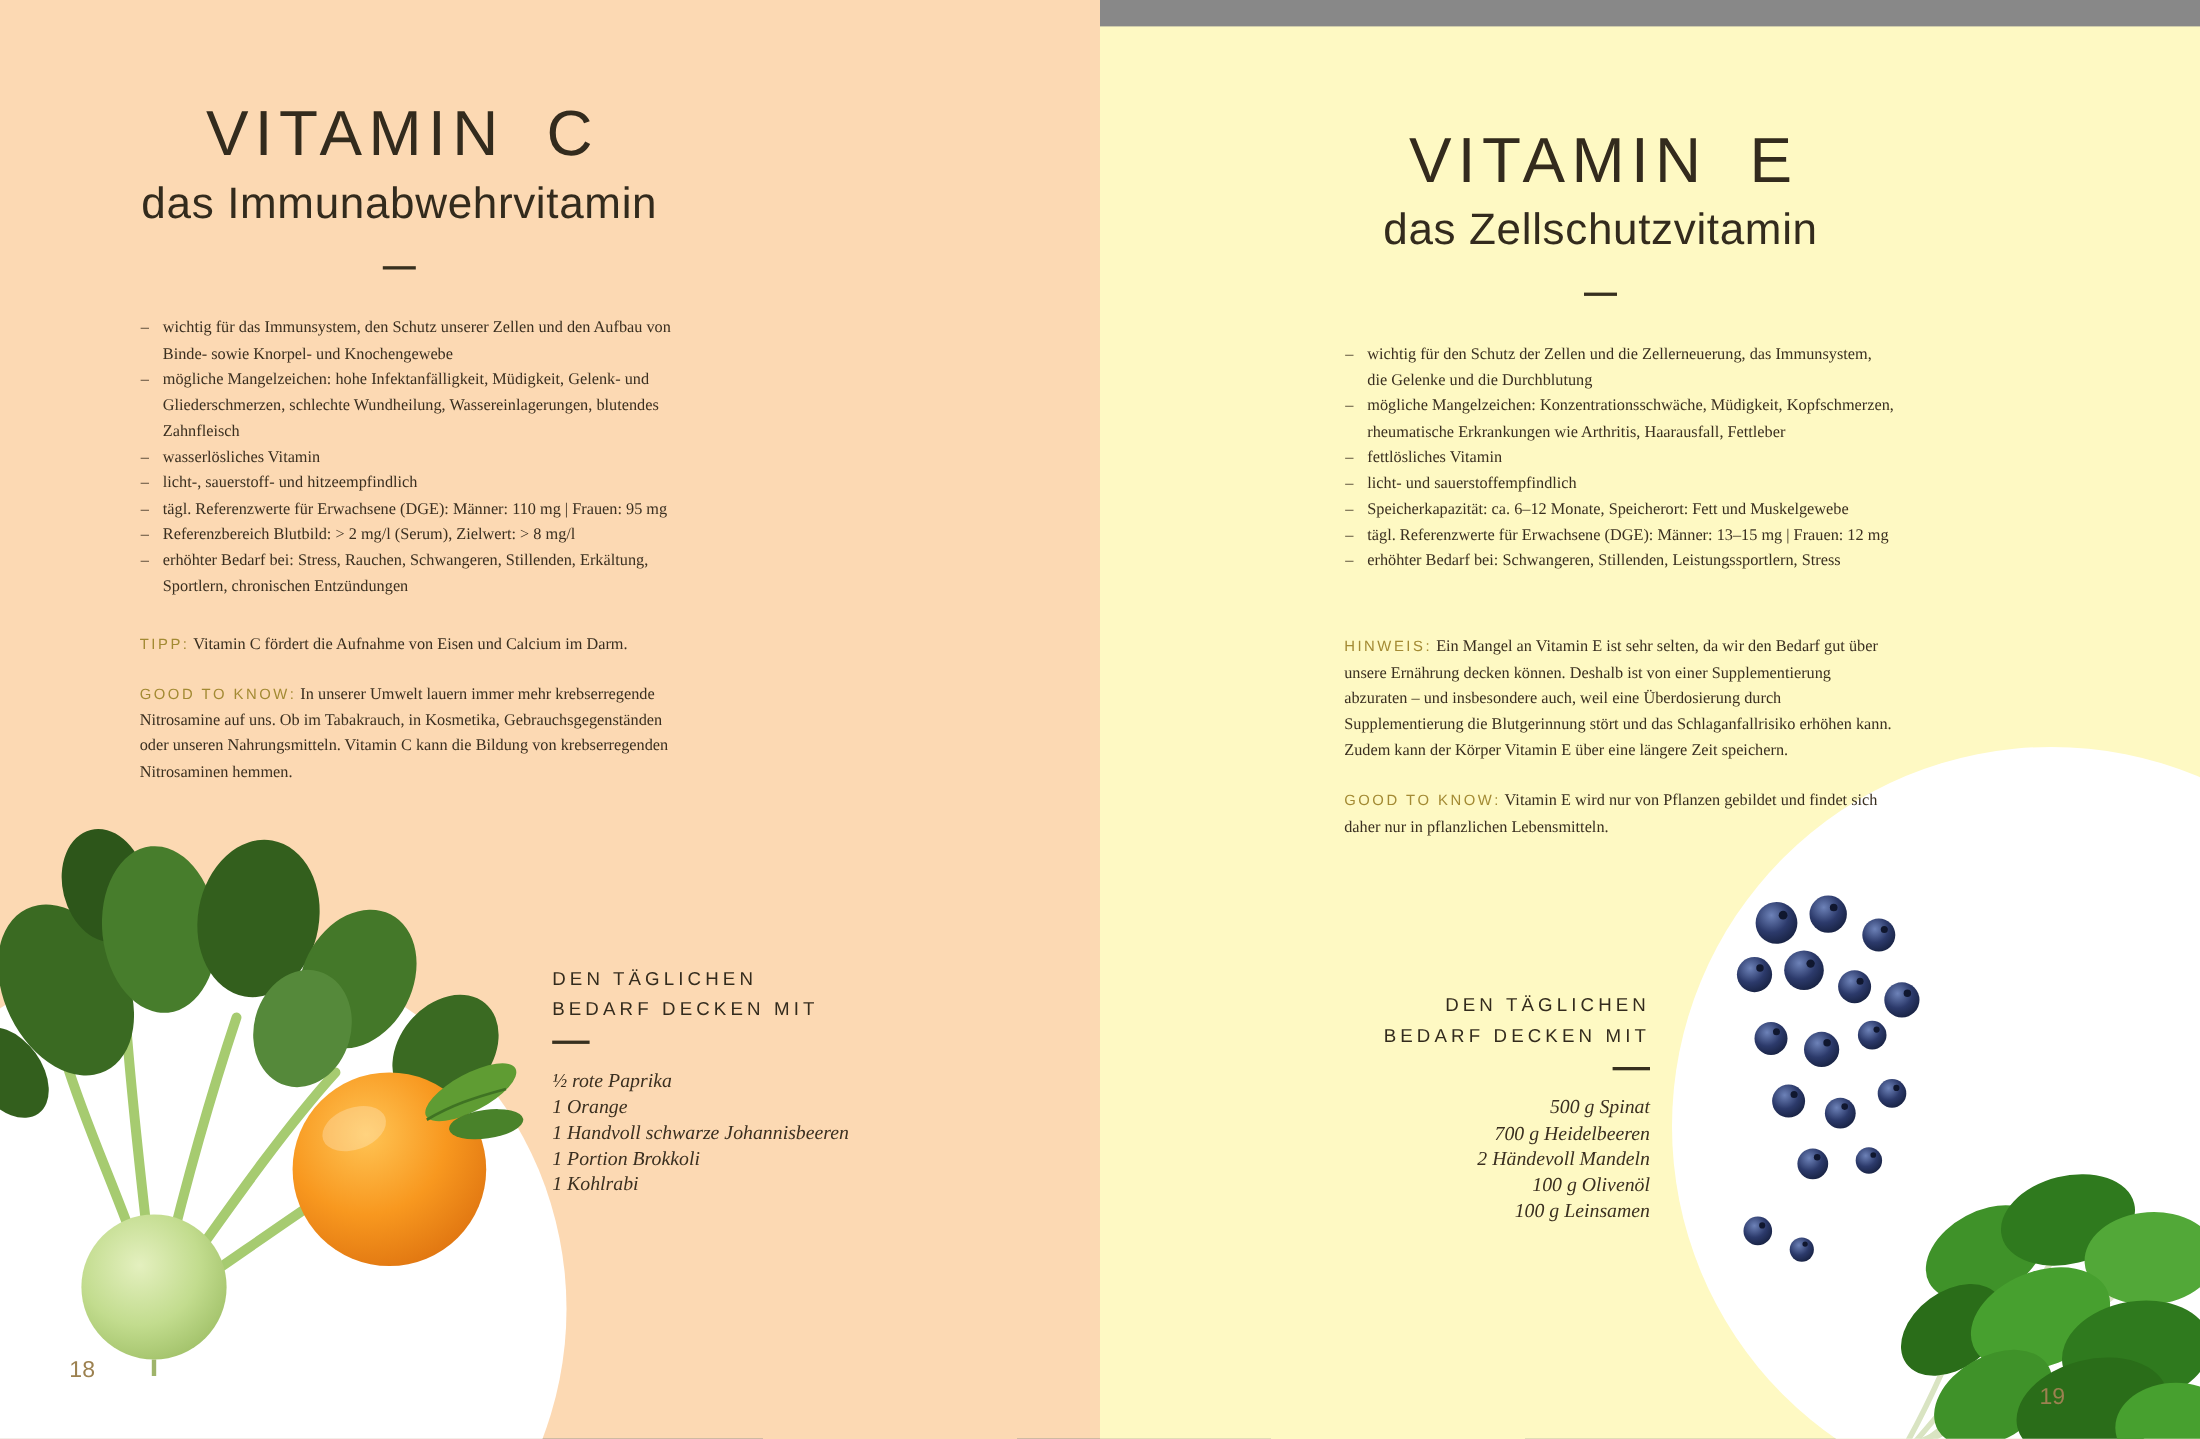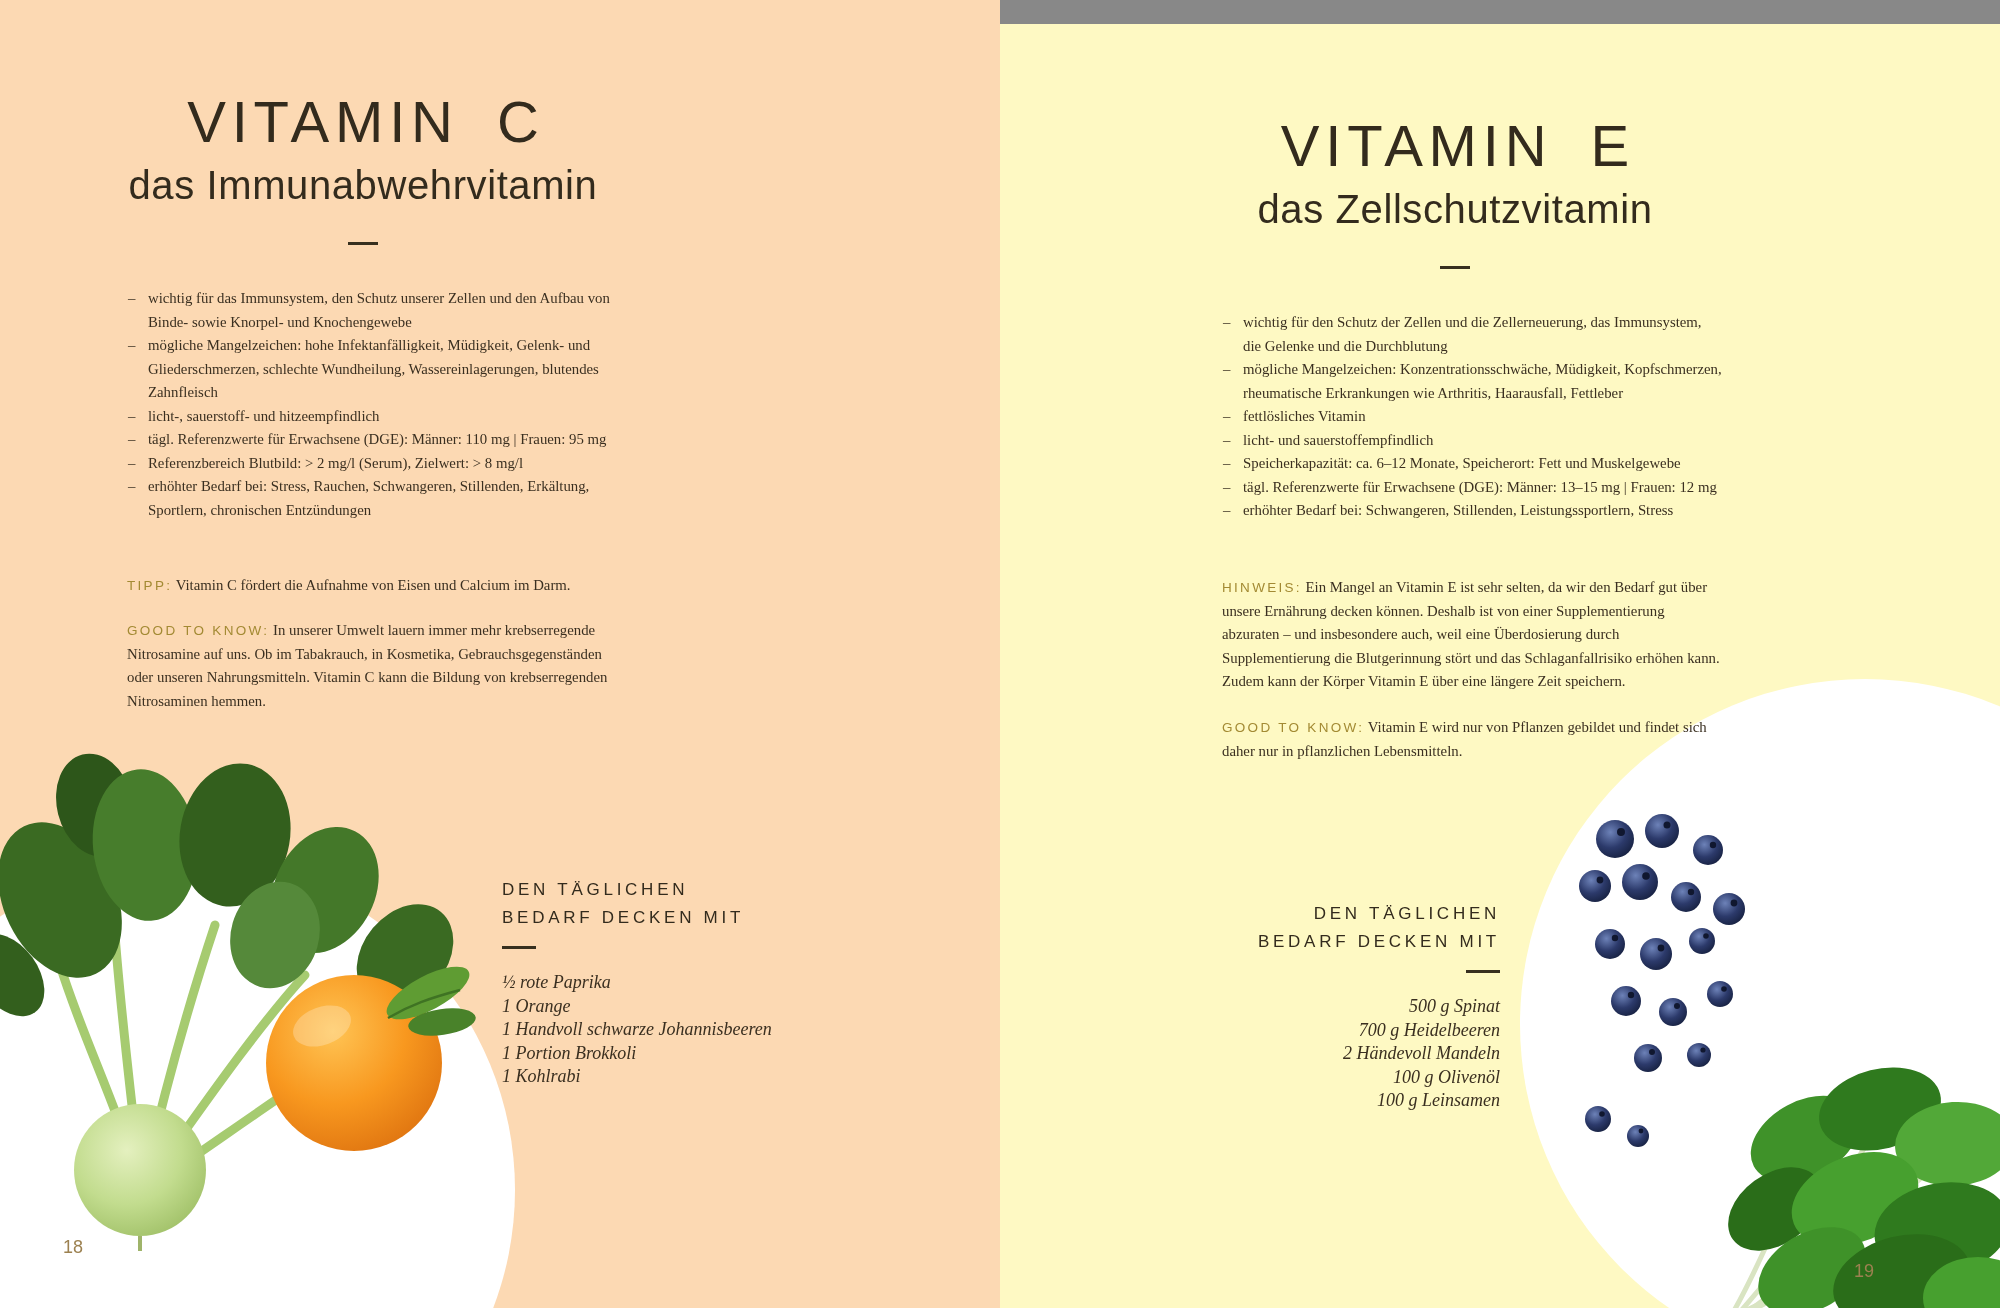--- a/index.html
+++ b/index.html
@@ -54,21 +54,21 @@
   .daily-right{right:500px;text-align:right;}
   .daily-heading{font-family:"Liberation Sans",sans-serif;font-size:17px;font-weight:500;
                  letter-spacing:.22em;line-height:28px;color:#332b1d;}
   .daily-dash{width:34px;height:3px;background:#37301f;margin-top:14px;}
   .daily-right .daily-dash{margin-left:auto;}
   .daily-items{list-style:none;margin:22px 0 0;padding:0;font-style:italic;
                font-size:18px;line-height:23.5px;color:#3a2f20;}
 
   
   .pagenum{position:absolute;bottom:50px;font-family:"Liberation Sans",sans-serif;
-           font-weight:300;font-size:18px;color:#9c8150;}
+           font-weight:300;font-size:21px;color:#9c8150;}
   .pn-left{left:63px;}
   .pn-right{left:854px;}
 </style>
 </head>
 <body>
 
 <div class="spread">
 
   <section class="page page-left">
 
@@ -117,20 +117,21 @@
 
     <header class="header header-left">
       <h1 class="title">VITAMIN C</h1>
       <div class="subtitle">das Immunabwehrvitamin</div>
       <div class="divider"></div>
     </header>
 
     <ul class="bullets bullets-left">
       <li>wichtig für das Immunsystem, den Schutz unserer Zellen und den Aufbau von Binde- sowie Knorpel- und Knochengewebe</li>
       <li>mögliche Mangelzeichen: hohe Infektanfälligkeit, Müdigkeit, Gelenk- und Gliederschmerzen, schlechte Wundheilung, Wassereinlagerungen, blutendes Zahnfleisch</li>
+      <li>wasserlösliches Vitamin</li>
       <li>licht-, sauerstoff- und hitzeempfindlich</li>
       <li>tägl. Referenzwerte für Erwachsene (DGE): Männer: 110 mg | Frauen: 95 mg</li>
       <li>Referenzbereich Blutbild: &gt; 2 mg/l (Serum), Zielwert: &gt; 8 mg/l</li>
       <li>erhöhter Bedarf bei: Stress, Rauchen, Schwangeren, Stillenden, Erkältung, Sportlern, chronischen Entzündungen</li>
     </ul>
 
     <p class="para p-left tip-left"><span class="label">TIPP:</span> <span>Vitamin C fördert die Aufnahme von Eisen und Calcium im Darm.</span></p>
 
     <p class="para p-left gtk-left"><span class="label">GOOD TO KNOW:</span> <span>In unserer Umwelt lauern immer mehr krebserregende Nitrosamine auf uns. Ob im Tabakrauch, in Kosmetika, Gebrauchsgegenständen oder unseren Nahrungsmitteln. Vitamin C kann die Bildung von krebserregenden Nitrosaminen hemmen.</span></p>
 

